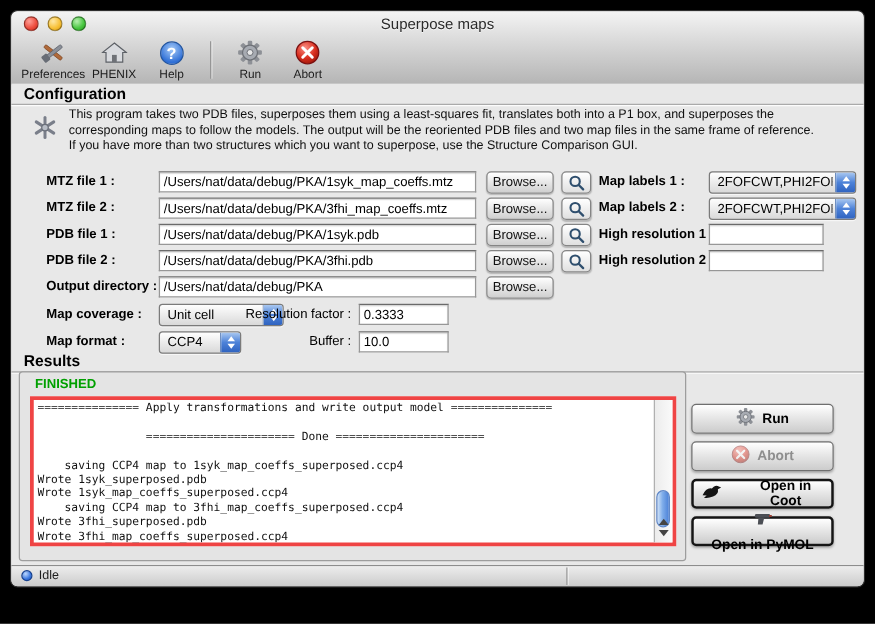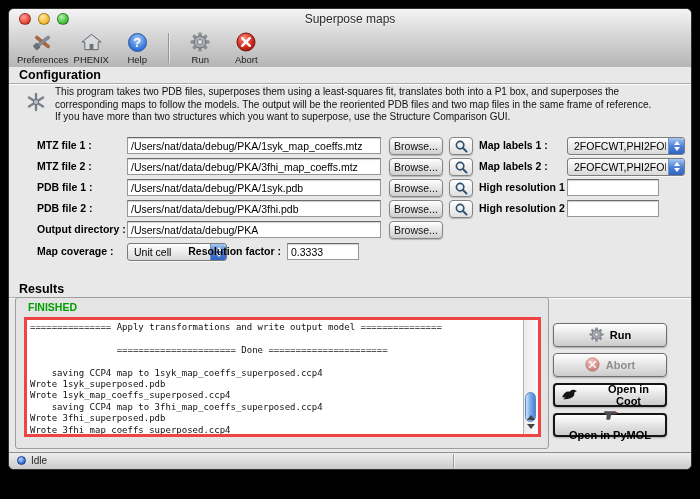--- a/index.html
+++ b/index.html
@@ -28,21 +28,21 @@
   
   .content{position:absolute;top:58px;left:0;right:0;bottom:16px;background:#e8e8e8;overflow:hidden;}
   .section-heading{position:absolute;left:0;right:0;height:17px;font-size:12.5px;font-weight:bold;color:#000;
           padding-left:10px;line-height:17px;border-bottom:1px solid #aaa;box-shadow:0 1px 0 rgba(255,255,255,.85);box-sizing:border-box;}
   #cfg-heading{top:0;}
   #res-heading{top:214px;}
   .desc-icon{position:absolute;left:17px;top:25px;}
   .desc{position:absolute;left:46px;top:19px;width:598px;font-size:10px;line-height:12.5px;color:#101010;}
   .frow{position:absolute;left:0;right:0;height:19px;}
   .flabel{position:absolute;left:28px;top:2px;font-size:10.5px;font-weight:bold;white-space:nowrap;color:#000;}
-  .flabel2{position:absolute;left:150px;width:122px;top:2px;text-align:right;font-size:10.5px;font-weight:bold;white-space:nowrap;}
+  .flabel2{position:absolute;left:150px;width:122px;top:2px;text-align:right;font-size:10.5px;font-weight:normal;white-space:nowrap;}
   .rlabel{position:absolute;left:470px;top:2px;font-size:10.5px;font-weight:bold;white-space:nowrap;}
   .ftext{position:absolute;top:0;height:15px;border:1px solid #979797;border-top-color:#6a6a6a;background:#fff;
          font-family:"Liberation Sans",sans-serif;font-size:10.5px;padding:0 3px;box-shadow:inset 0 1px 1px rgba(0,0,0,.18);}
   .fpath{left:118px;width:246px;}
   .rtext{left:558px;width:84px;}
   .stext{left:278px;width:64px;}
   .browse{position:absolute;left:380px;top:0;width:54px;height:18px;border:1px solid #858585;border-radius:4px;
           background:linear-gradient(#ffffff,#e9e9e9 45%,#cfcfcf);font-family:"Liberation Sans",sans-serif;font-size:10.5px;
           padding:0;box-shadow:0 1px 1px rgba(0,0,0,.22);color:#111;}
   .magbtn{position:absolute;left:440px;top:0;width:24px;height:18px;border:1px solid #858585;border-radius:4px;
@@ -268,20 +268,32 @@
         <span class="combo-text">Unit cell</span>
         <span class="combo-cap">
             <span class="tri-up"></span>
             <span class="tri-down"></span>
           </span>
       </div>
       <span class="flabel2">Resolution factor :</span>
       <input class="ftext stext" value="0.3333" style="">
     </div>
 
+    <div class="frow" style="top:198px">
+      <span class="flabel">Map format :</span>
+      <div class="combo cfmt">
+        <span class="combo-text">CCP4</span>
+        <span class="combo-cap">
+            <span class="tri-up"></span>
+            <span class="tri-down"></span>
+          </span>
+      </div>
+      <span class="flabel2">Buffer :</span>
+      <input class="ftext stext" value="10.0" style="">
+    </div>
 
     <div class="section-heading" id="res-heading">Results</div>
 
     <div class="results-box">
       <div class="finished">FINISHED</div>
       <div class="console">
         <div class="cbody">
           <div class="cline">=============== Apply transformations and write output model ===============</div>
           <div class="cline"> </div>
           <div class="cline">                ====================== Done ======================</div>

